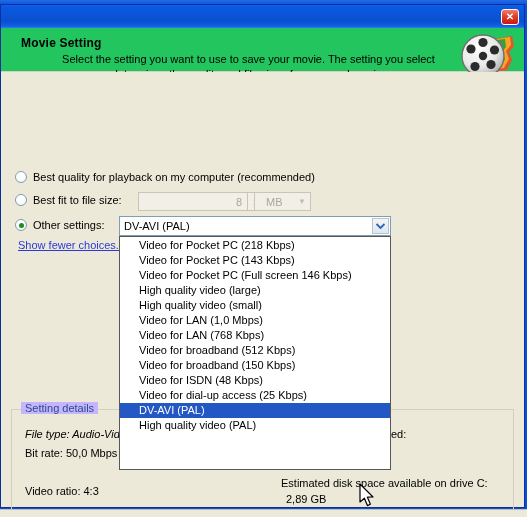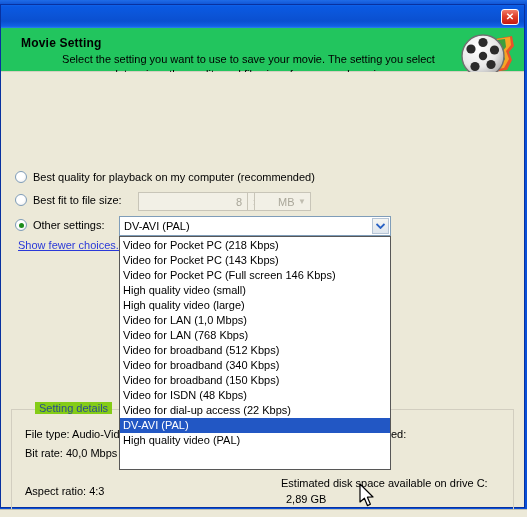--- a/index.html
+++ b/index.html
@@ -146,21 +146,21 @@
     display: flex; flex-direction: column; align-items: center; justify-content: center;
   }
   .spin-arrows i { font-style: normal; color: #c0bdb0; font-size: 7px; line-height: 7px; }
   .unit-combo {
     position: absolute; left: 253px; top: 120px;
     width: 57px; height: 19px;
     border: 1px solid #c8c5b8;
     background: #f2f0e6;
     box-sizing: border-box;
     display: flex; align-items: center;
-    padding-left: 23px;
+    padding-left: 11px;
     color: #aaa79a; font-size: 11px;
   }
   .unit-combo .arrowbox {
     position: absolute; right: 0; top: 0; width: 16px; height: 17px;
     display: flex; align-items: center; justify-content: center;
     color: #c0bdb0; font-size: 8px;
   }
 
   
   .combo {
@@ -193,21 +193,21 @@
     background: #ffffff;
     border: 1px solid #575757;
     box-sizing: border-box;
     overflow: hidden;
     z-index: 20;
     padding-top: 1px;
   }
   .dd-item {
     height: 15px; line-height: 15px;
     font-size: 11px; color: #000;
-    padding-left: 3px;
+    padding-left: 19px;
     white-space: nowrap;
     cursor: pointer;
   }
   .dd-item.selected {
     background: #2257c4;
     color: #ffffff;
   }
 
   
   .link {
@@ -222,22 +222,22 @@
 
   
   .groupbox {
     position: absolute;
     left: 10px; top: 337px;
     width: 503px; height: 120px;
     border: 1px solid #d2cec0;
     box-sizing: border-box;
   }
   .groupbox-legend {
-    position: absolute; left: 34px; top: 330px;
-    background: #84cc16;
+    position: absolute; left: 20px; top: 330px;
+    background: #c4b5fd;
     padding: 0 4px;
     font-size: 11px; color: #2a4b8d;
     z-index: 3;
   }
   .detail-line {
     position: absolute;
     font-size: 11px; color: #000;
     white-space: nowrap;
   }
   .cursor {
@@ -324,41 +324,40 @@
               <path d="M0.5 1 L4.5 5 L8.5 1" fill="none" stroke="#2a62c4" stroke-width="1.8"></path>
             </svg>
         </span>
       </div>
 
       <div class="link">Show fewer choices..</div>
 
       <div class="groupbox"></div>
       <div class="groupbox-legend">Setting details</div>
 
-      <div class="detail-line" style="left:24px; top:356px;">File type: Audio-Vid</div>
-      <div class="detail-line" style="left:24px; top:375px;">Bit rate: 40,0 Mbps</div>
-      <div class="detail-line" style="left:24px; top:413px;">Aspect ratio: 4:3</div>
+      <div class="detail-line" style="left:24px; top:356px;font-style:italic;">File type: Audio-Vid</div>
+      <div class="detail-line" style="left:24px; top:375px;">Bit rate: 50,0 Mbps</div>
+      <div class="detail-line" style="left:24px; top:413px;">Video ratio: 4:3</div>
 
       <div class="detail-line" style="left:390px; top:356px;">ed:</div>
       <div class="detail-line" style="left:280px; top:405px;">Estimated disk space available on drive C:</div>
       <div class="detail-line" style="left:285px; top:421px;">2,89 GB</div>
 
       <div class="dropdown">
         <div class="dd-item">Video for Pocket PC (218 Kbps)</div>
         <div class="dd-item">Video for Pocket PC (143 Kbps)</div>
         <div class="dd-item">Video for Pocket PC (Full screen 146 Kbps)</div>
+        <div class="dd-item">High quality video (large)</div>
         <div class="dd-item">High quality video (small)</div>
-        <div class="dd-item">High quality video (large)</div>
         <div class="dd-item">Video for LAN (1,0 Mbps)</div>
         <div class="dd-item">Video for LAN (768 Kbps)</div>
         <div class="dd-item">Video for broadband (512 Kbps)</div>
-        <div class="dd-item">Video for broadband (340 Kbps)</div>
         <div class="dd-item">Video for broadband (150 Kbps)</div>
         <div class="dd-item">Video for ISDN (48 Kbps)</div>
-        <div class="dd-item">Video for dial-up access (22 Kbps)</div>
+        <div class="dd-item">Video for dial-up access (25 Kbps)</div>
         <div class="dd-item selected">DV-AVI (PAL)</div>
         <div class="dd-item">High quality video (PAL)</div>
 
       </div>
 
     </div>
   </div>
 
   <svg class="cursor" width="18" height="26" viewBox="0 0 18 26">
     <path d="M1 1 L1 19 L5.4 15.2 L8.4 22.6 L11.4 21.3 L8.4 14.2 L14 14 Z" fill="#ffffff" stroke="#000000" stroke-width="1.2" stroke-linejoin="round"></path>

